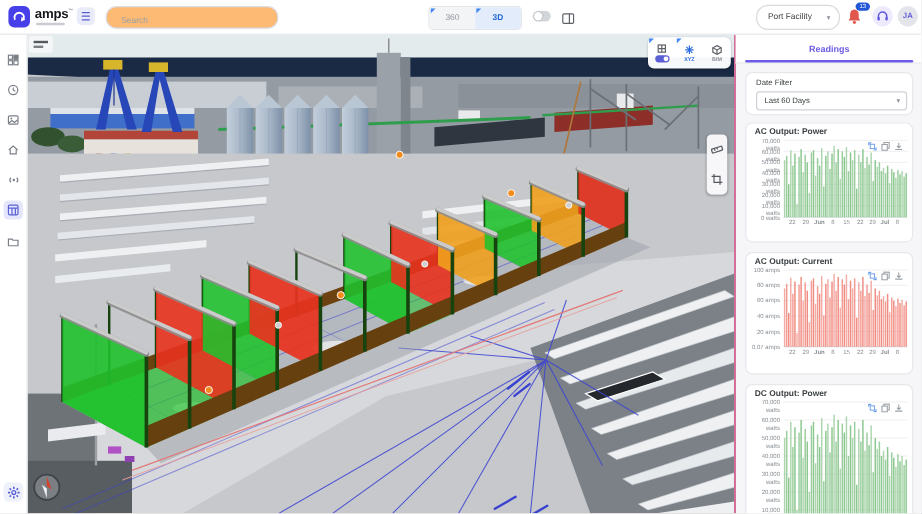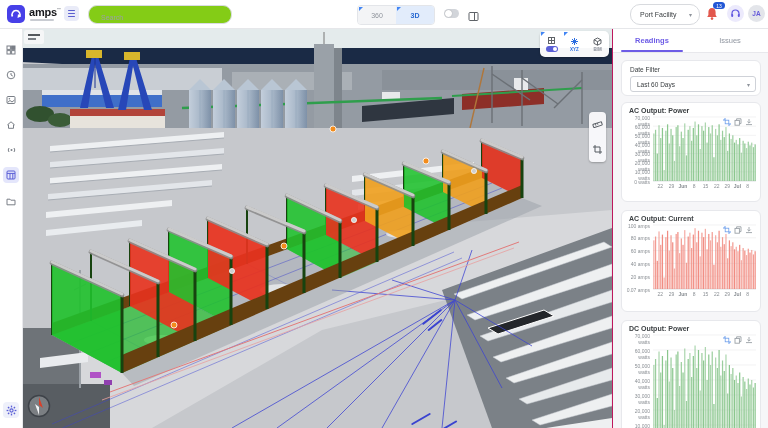--- a/index.html
+++ b/index.html
@@ -6,21 +6,21 @@
   .stage{position:relative;width:768px;height:428px;overflow:hidden;background:#fff;}
   .abs{position:absolute;}
   
   .topbar{left:0;top:0;width:768px;height:28px;background:#fff;border-bottom:1px solid #e6e7ea;z-index:30;}
   .logo-box{left:7px;top:5px;width:18px;height:18px;border-radius:5px;background:#4740e8;display:flex;align-items:center;justify-content:center;}
   .brand{left:29px;top:6px;font-size:11px;font-weight:bold;color:#15161a;letter-spacing:-.2px;}
   .brand sup{font-size:4px;color:#7a7f87;}
   .tagline{left:30px;top:19px;width:24px;height:2px;background:#c9ccd2;border-radius:1px;}
   .hamburger{left:64px;top:6px;width:15px;height:15px;border-radius:4px;background:#e9ebf8;display:flex;flex-direction:column;align-items:center;justify-content:center;gap:1.5px;cursor:pointer;}
   .hamburger i{display:block;width:7px;height:1.2px;background:#5a5fd0;border-radius:1px;}
-  .search{left:88px;top:5px;width:142px;height:17px;border:1px solid #dadce2;border-radius:9px;background:#84cc16;}
+  .search{left:88px;top:5px;width:142px;height:17px;border:1px solid #dadce2;border-radius:9px;background:#fdba74;}
   .search input{border:none;outline:none;background:transparent;width:120px;margin:2px 0 0 10px;font-size:7px;color:#3c4043;font-family:"Liberation Sans",sans-serif;}
   .search input::placeholder{color:#9aa0a6;}
   .seg{left:357px;top:5px;height:18px;display:flex;border:1px solid #e3e5e9;border-radius:4px;overflow:visible;}
   .seg .opt{position:relative;width:38px;display:flex;align-items:center;justify-content:center;font-size:7px;color:#8f949c;background:#f3f4f6;cursor:pointer;}
   .seg .opt.active{background:#e2ecfb;color:#2567d1;font-weight:bold;}
   .nf{position:absolute;top:1px;left:1px;width:0;height:0;border-left:4px solid #4285f4;border-bottom:4px solid transparent;}
   .switch{left:444px;top:9px;width:15px;height:9px;border-radius:5px;background:#d2d5da;cursor:pointer;}
   .switch i{position:absolute;left:1px;top:1px;width:7px;height:7px;border-radius:50%;background:#fff;box-shadow:0 0 1px rgba(0,0,0,.4);}
   .cols-icon{left:468px;top:8px;width:11px;height:11px;cursor:pointer;}
   .site-select{left:630px;top:4px;width:68px;height:19px;border:1px solid #d8dade;border-radius:10px;background:#fff;display:flex;align-items:center;cursor:pointer;}
@@ -508,21 +508,20 @@
       <svg class="tool" viewBox="0 0 11 11">
           <path d="M3 1 L3 8 L10 8" fill="none" stroke="currentColor"></path>
           <path d="M1 3 L8 3 L8 10" fill="none" stroke="currentColor"></path>
         </svg>
     </div>
   </div>
 
   <div class="abs panel">
     <div class="abs tabs">
       <div class="tab active">Readings</div>
-      <div class="tab">Issues</div>
     </div>
     <div class="card filter-card">
       <div class="filter-label">Date Filter</div>
       <div class="filter-select">
         <span>Last 60 Days</span>
           <b>▾</b>
       </div>
     </div>
     <div id="charts-host">
         <div class="card" style="top: 74px; height: 100px;">

